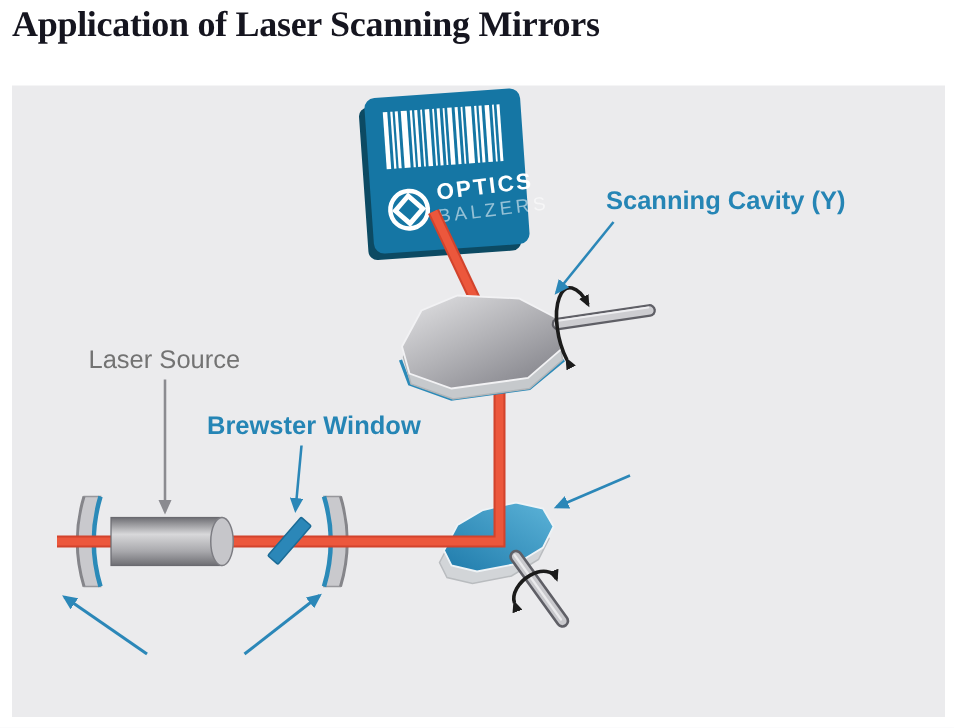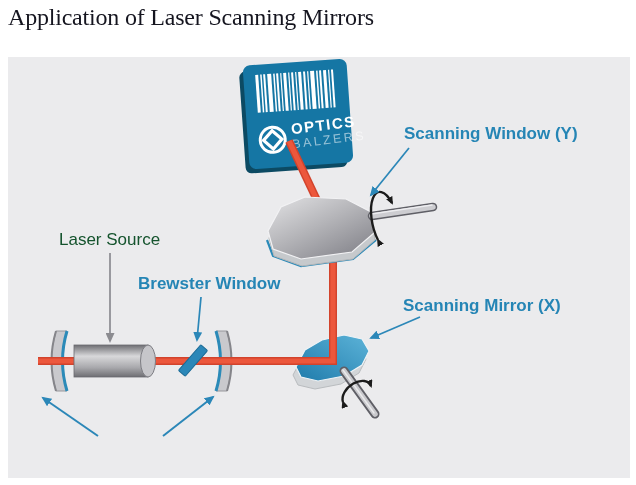--- a/index.html
+++ b/index.html
@@ -1,25 +1,25 @@
 <!DOCTYPE html>
 <html><head>
 <meta charset="utf-8">
 <style>
   html,body{margin:0;padding:0;background:#ffffff;}
   .page{position:relative;width:636px;height:485px;background:#ffffff;overflow:hidden;
         font-family:"Liberation Sans", sans-serif;}
   .title{position:absolute;left:8px;top:4px;margin:0;
-         font-family:"Liberation Serif", serif;font-weight:normal;font-size:24px;
+         font-family:"Liberation Serif", serif;font-weight:bold;font-size:24px;
          color:#15151f;letter-spacing:-0.2px;}
   .panel{position:absolute;left:8px;top:57px;width:622px;height:421px;background:#ebebed;}
   .diagram-svg{position:absolute;left:0;top:0;width:636px;height:485px;z-index:2;}
   .lbl{position:absolute;z-index:3;font-size:17px;white-space:nowrap;}
   .lbl.teal{color:#2585b5;font-weight:bold;}
-  .lbl.gray{color:#14532d;font-weight:normal;}
+  .lbl.gray{color:#737373;font-weight:normal;}
   
   .tag{position:absolute;left:246px;top:62px;width:104px;height:104px;z-index:1;
        background:#1576a4;border-radius:7px;transform:rotate(-4deg);
        box-shadow:-5px 5px 0 -1px #0c4a63;}
   .tag-brand1{position:absolute;left:44px;top:56px;color:#ffffff;font-weight:bold;
               font-size:15px;letter-spacing:1.5px;transform:rotate(-3deg);}
   .tag-brand2{position:absolute;left:44px;top:73px;color:rgba(255,255,255,0.55);
               font-size:12.5px;letter-spacing:2.5px;transform:rotate(-3deg);}
 </style>
 </head>
@@ -142,16 +142,15 @@
       <line x1="201" y1="297" x2="197" y2="340" stroke="#2b87b8" marker-end="url(#arrowBlue)"></line>
       <line x1="409" y1="148" x2="371" y2="195" stroke="#2b87b8" marker-end="url(#arrowBlue)"></line>
       <line x1="420" y1="317" x2="371" y2="338" stroke="#2b87b8" marker-end="url(#arrowBlue)"></line>
       <line x1="98" y1="436" x2="43" y2="398" stroke="#2b87b8" stroke-width="2" marker-end="url(#arrowBlue)"></line>
       <line x1="163" y1="436" x2="213" y2="397" stroke="#2b87b8" stroke-width="2" marker-end="url(#arrowBlue)"></line>
     </g>
   </svg>
 
   <div class="lbl gray" style="left:59px;top:230px">Laser Source</div>
   <div class="lbl teal" style="left:138px;top:274px">Brewster Window</div>
-  <div class="lbl teal" style="left:404px;top:124px">Scanning Window (Y)</div>
-  <div class="lbl teal" style="left:403px;top:296px">Scanning Mirror (X)</div>
+  <div class="lbl teal" style="left:404px;top:124px">Scanning Cavity (Y)</div>
 
 </div>
 
 </body></html>

